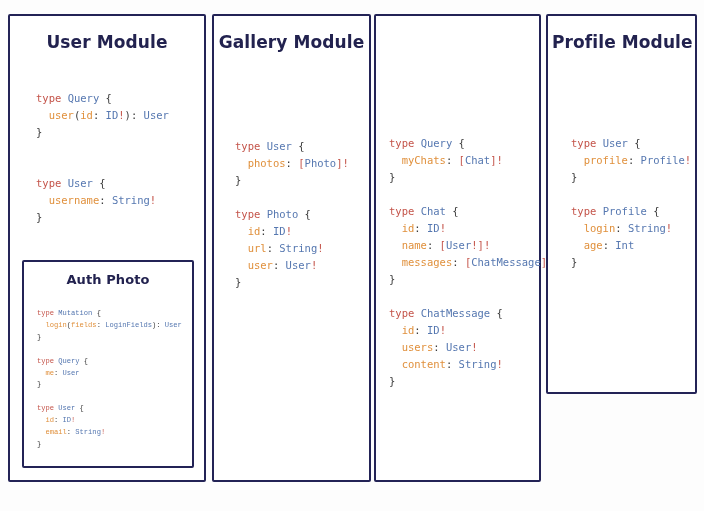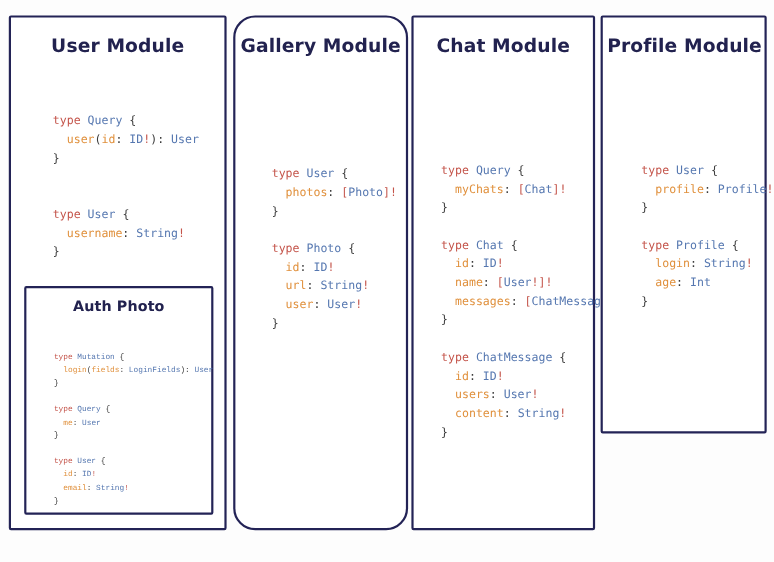--- a/index.html
+++ b/index.html
@@ -26,21 +26,21 @@
   .module-card {
     position: absolute;
     box-sizing: border-box;
     background: #ffffff;
     border: 2px solid #232356;
     border-radius: 2px;
   }
 
   
   #card-user    { left: 8px;   top: 14px; width: 198px; height: 468px; }
-  #card-gallery { left: 212px; top: 14px; width: 159px; height: 468px; border-radius: 20px; }
+  #card-gallery { left: 212px; top: 14px; width: 159px; height: 468px; }
   #card-chat    { left: 374px; top: 14px; width: 167px; height: 468px; }
   #card-profile { left: 546px; top: 14px; width: 151px; height: 380px; }
 
   .module-title {
     text-align: center;
     font-family: "DejaVu Sans", "Liberation Sans", sans-serif;
     font-weight: bold;
     font-size: 17px;
     letter-spacing: 0.1px;
     color: #22224f;
@@ -49,21 +49,21 @@
     line-height: 1.15;
     white-space: nowrap;
   }
 
   .code-block {
     font-family: "DejaVu Sans Mono", "Liberation Mono", monospace;
     font-size: 10.5px;
     line-height: 1.62;
     white-space: pre;
     color: #3c3c3c;
-    margin: 16px;
+    margin: 4px;
   }
 
   
   .t-kw    { color: #c4544a; }   
   .t-type  { color: #5577b0; }   
   .t-field { color: #e0903c; }   
   .t-punc  { color: #3c3c3c; }   
   .t-bang  { color: #c4544a; }   
 
   
@@ -159,21 +159,20 @@
 <span class="t-punc">}</span>
 
 <span class="t-kw">type</span> <span class="t-type">Photo</span> <span class="t-punc">{</span>
   <span class="t-field">id</span><span class="t-punc">:</span> <span class="t-type">ID</span><span class="t-bang">!</span>
   <span class="t-field">url</span><span class="t-punc">:</span> <span class="t-type">String</span><span class="t-bang">!</span>
   <span class="t-field">user</span><span class="t-punc">:</span> <span class="t-type">User</span><span class="t-bang">!</span>
 <span class="t-punc">}</span></pre>
   </div>
 
   <div class="module-card" id="card-chat">
-    <h2 class="module-title">Chat Module</h2>
     <pre class="code-block" id="chat-code"><span class="t-kw">type</span> <span class="t-type">Query</span> <span class="t-punc">{</span>
   <span class="t-field">myChats</span><span class="t-punc">:</span> <span class="t-bang">[</span><span class="t-type">Chat</span><span class="t-bang">]</span><span class="t-bang">!</span>
 <span class="t-punc">}</span>
 
 <span class="t-kw">type</span> <span class="t-type">Chat</span> <span class="t-punc">{</span>
   <span class="t-field">id</span><span class="t-punc">:</span> <span class="t-type">ID</span><span class="t-bang">!</span>
   <span class="t-field">name</span><span class="t-punc">:</span> <span class="t-bang">[</span><span class="t-type">User</span><span class="t-bang">!</span><span class="t-bang">]</span><span class="t-bang">!</span>
   <span class="t-field">messages</span><span class="t-punc">:</span> <span class="t-bang">[</span><span class="t-type">ChatMessage</span><span class="t-bang">]</span><span class="t-bang">!</span>
 <span class="t-punc">}</span>
 

